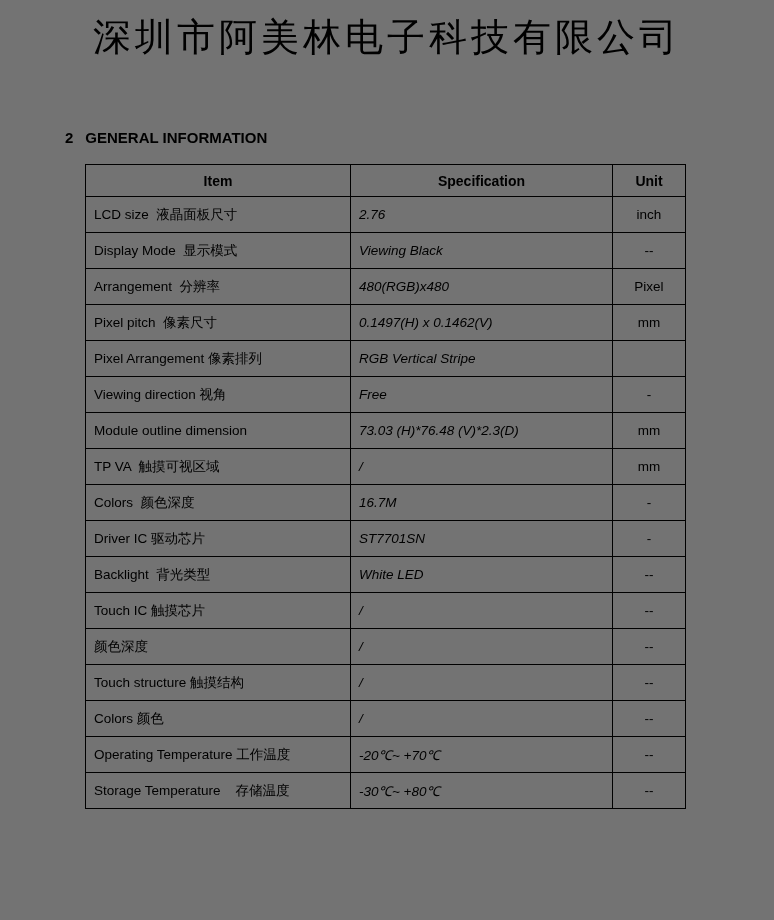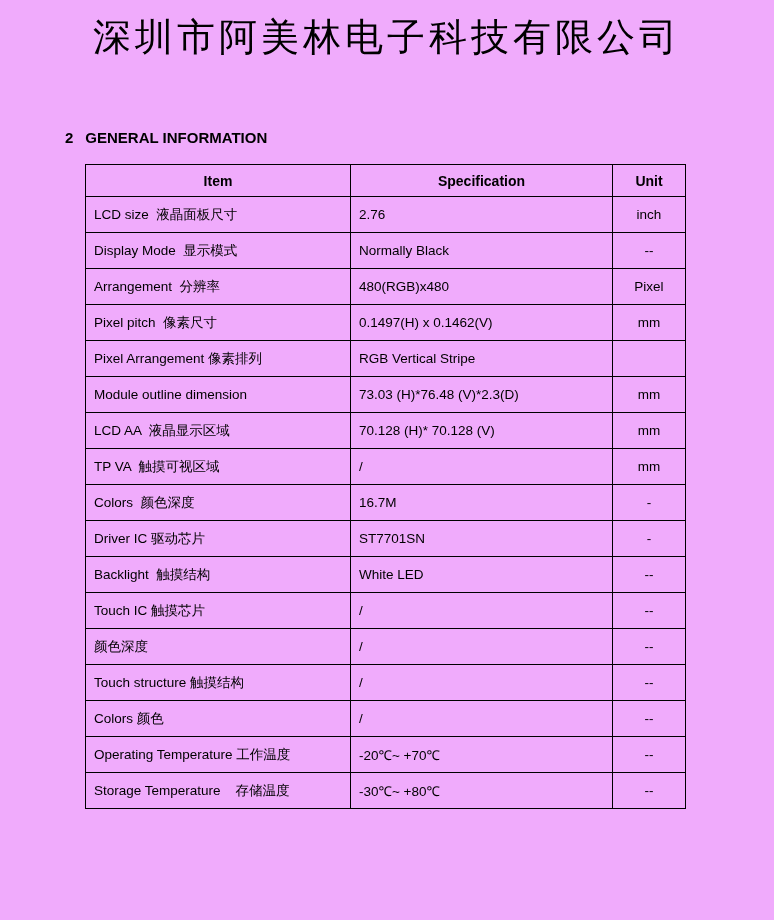--- a/index.html
+++ b/index.html
@@ -6,21 +6,21 @@
     margin: 0;
     padding: 0;
     background: #ffffff;
     font-family: "Liberation Sans", sans-serif;
     color: #000000;
   }
   .page {
     position: relative;
     width: 774px;
     height: 920px;
-    background: #f0abfc;
+    background: #737373;
     overflow: hidden;
   }
   .company-title {
     padding-top: 12px;
     text-align: center;
     font-family: "Liberation Serif", "DejaVu Serif", serif;
     font-size: 38px;
     letter-spacing: 4px;
     white-space: nowrap;
   }
@@ -56,20 +56,21 @@
   col.c-item { width: 265px; }
   col.c-spec { width: 262px; }
   col.c-unit { width: 73px; }
   td.item-cell {
     padding-left: 8px;
     white-space: pre-wrap;
   }
   td.spec-cell {
     padding-left: 8px;
     white-space: pre-wrap;
+    font-style: italic;
   }
   td.unit-cell {
     text-align: center;
     margin-left: 48px;
   }
 </style>
 </head>
 <body>
 
 <div class="page">
@@ -95,65 +96,65 @@
         </tr>
     </thead>
     <tbody>
         <tr>
           <td class="item-cell">LCD size  液晶面板尺寸</td>
           <td class="spec-cell">2.76</td>
           <td class="unit-cell">inch</td>
         </tr>
         <tr>
           <td class="item-cell">Display Mode  显示模式</td>
-          <td class="spec-cell">Normally Black</td>
+          <td class="spec-cell">Viewing Black</td>
           <td class="unit-cell">--</td>
         </tr>
         <tr>
           <td class="item-cell">Arrangement  分辨率</td>
           <td class="spec-cell">480(RGB)x480</td>
           <td class="unit-cell">Pixel</td>
         </tr>
         <tr>
           <td class="item-cell">Pixel pitch  像素尺寸</td>
           <td class="spec-cell">0.1497(H) x 0.1462(V)</td>
           <td class="unit-cell">mm</td>
         </tr>
         <tr>
           <td class="item-cell">Pixel Arrangement 像素排列</td>
           <td class="spec-cell">RGB Vertical Stripe</td>
           <td class="unit-cell"></td>
         </tr>
         <tr>
+          <td class="item-cell">Viewing direction 视角</td>
+          <td class="spec-cell">Free</td>
+          <td class="unit-cell">-</td>
+        </tr>
+        <tr>
           <td class="item-cell">Module outline dimension</td>
           <td class="spec-cell">73.03 (H)*76.48 (V)*2.3(D)</td>
-          <td class="unit-cell">mm</td>
-        </tr>
-        <tr>
-          <td class="item-cell">LCD AA  液晶显示区域</td>
-          <td class="spec-cell">70.128 (H)* 70.128 (V)</td>
           <td class="unit-cell">mm</td>
         </tr>
         <tr>
           <td class="item-cell">TP VA  触摸可视区域</td>
           <td class="spec-cell">/</td>
           <td class="unit-cell">mm</td>
         </tr>
         <tr>
           <td class="item-cell">Colors  颜色深度</td>
           <td class="spec-cell">16.7M</td>
           <td class="unit-cell">-</td>
         </tr>
         <tr>
           <td class="item-cell">Driver IC 驱动芯片</td>
           <td class="spec-cell">ST7701SN</td>
           <td class="unit-cell">-</td>
         </tr>
         <tr>
-          <td class="item-cell">Backlight  触摸结构</td>
+          <td class="item-cell">Backlight  背光类型</td>
           <td class="spec-cell">White LED</td>
           <td class="unit-cell">--</td>
         </tr>
         <tr>
           <td class="item-cell">Touch IC 触摸芯片</td>
           <td class="spec-cell">/</td>
           <td class="unit-cell">--</td>
         </tr>
         <tr>
           <td class="item-cell">颜色深度</td>

